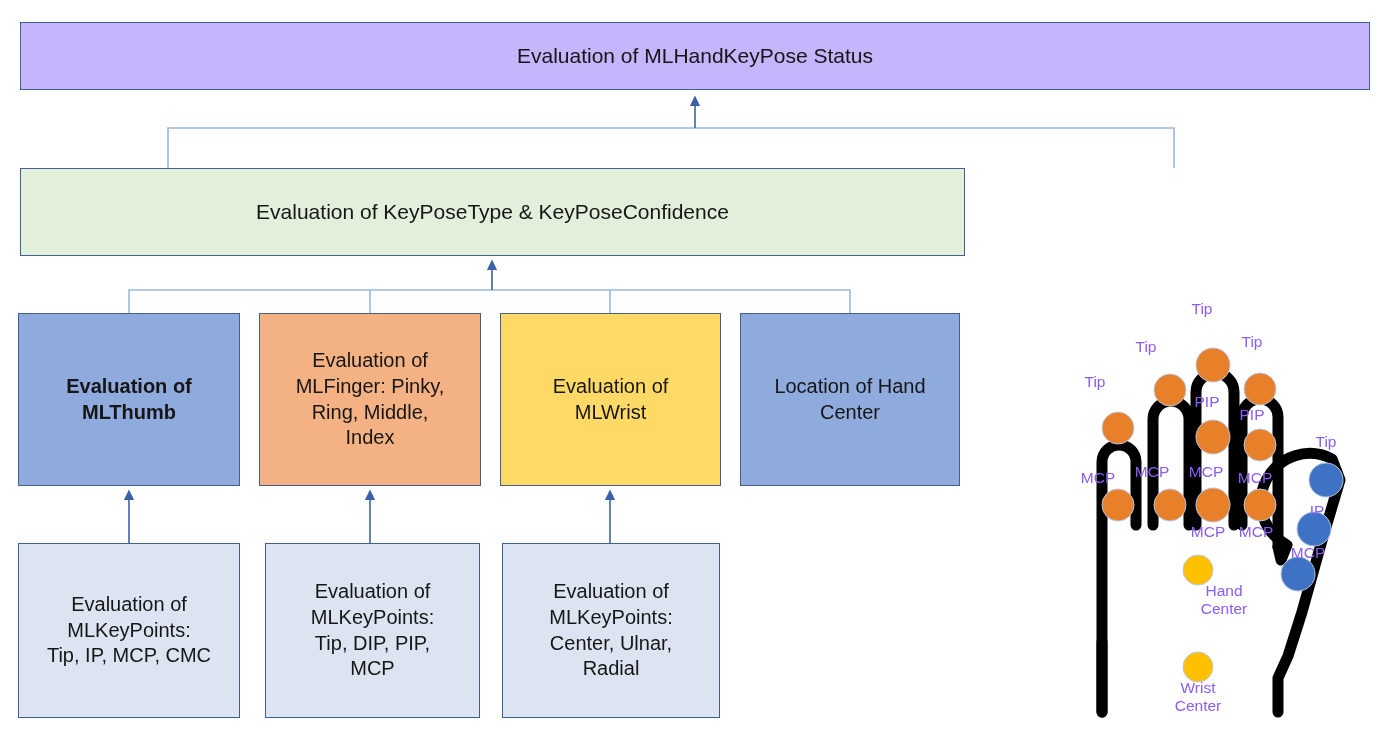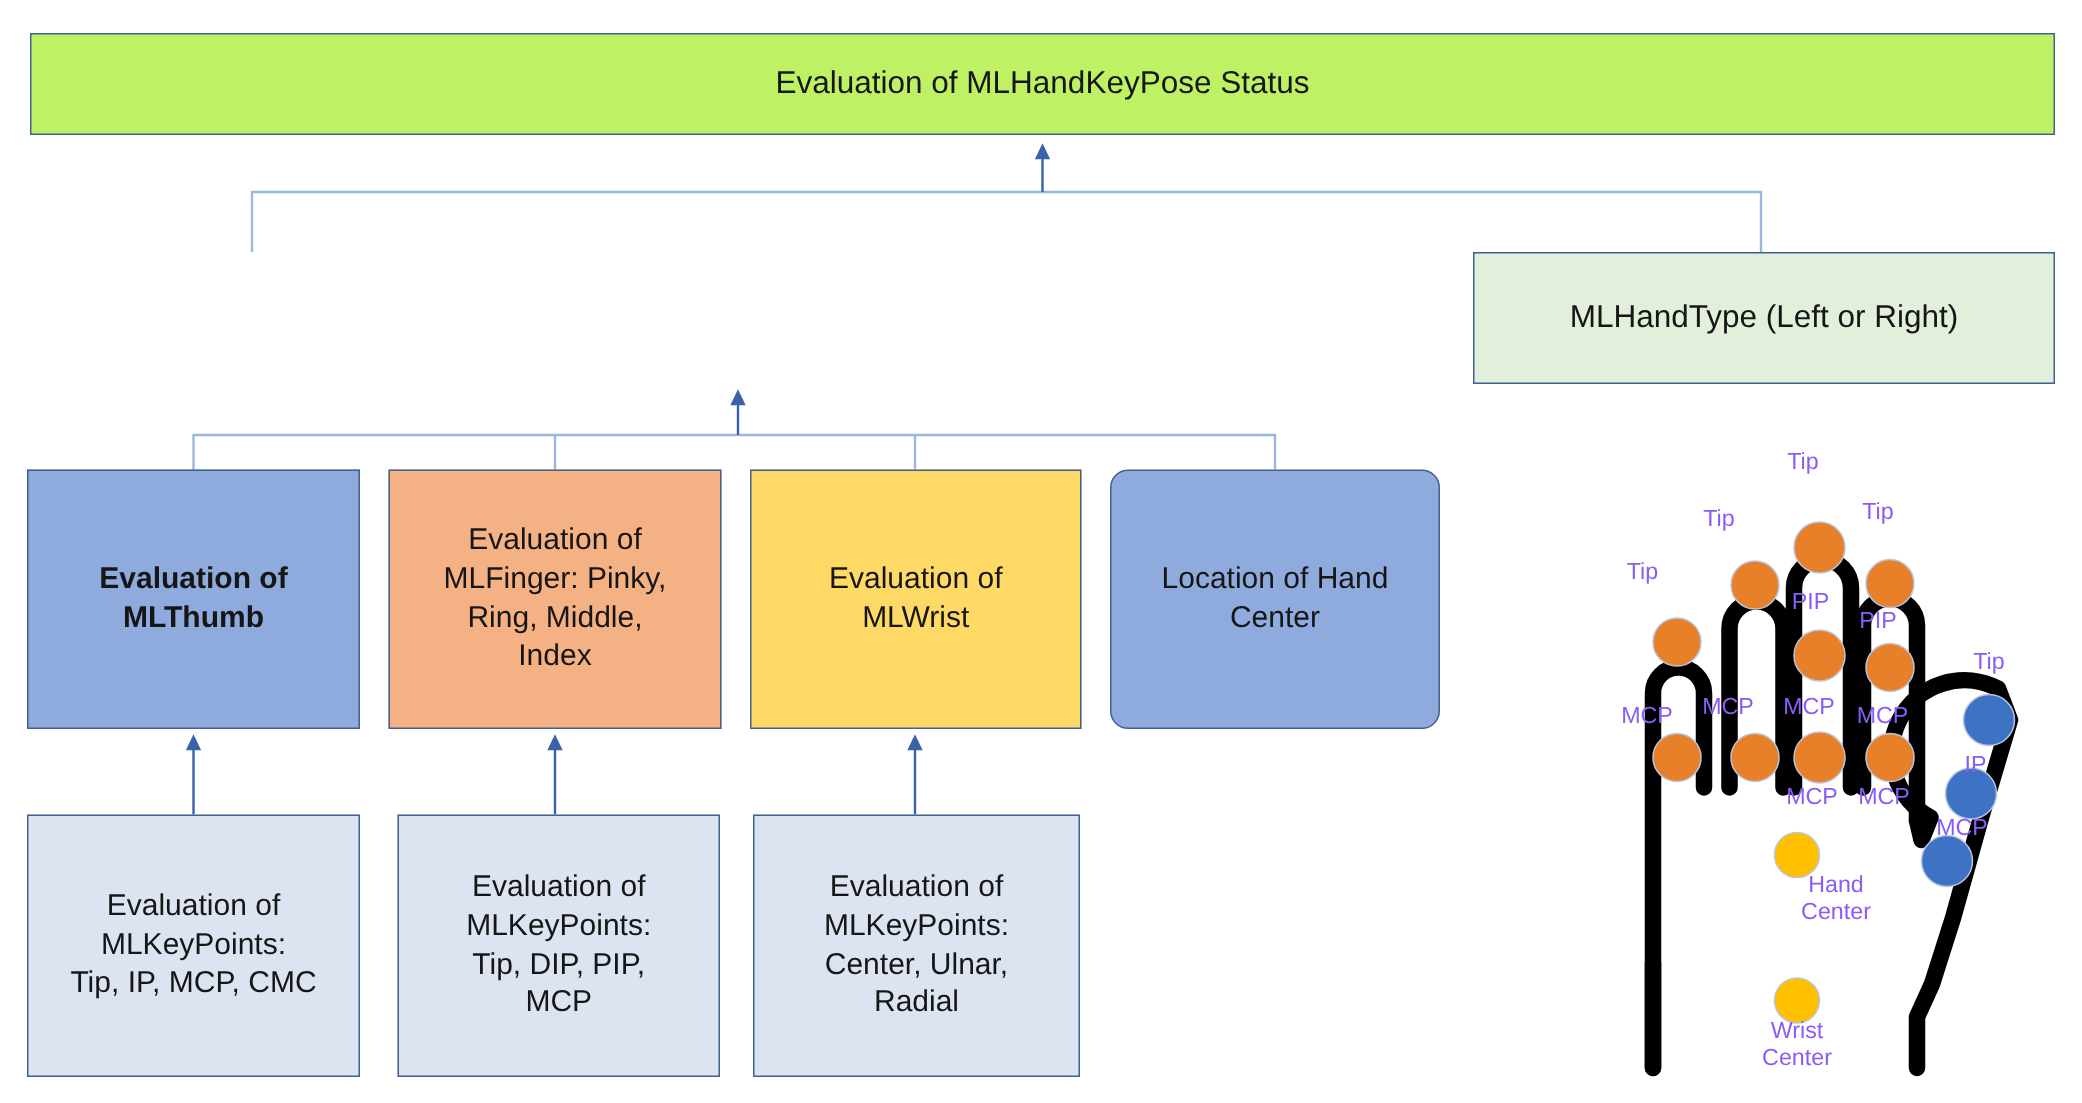--- a/index.html
+++ b/index.html
@@ -17,21 +17,21 @@
     box-sizing:border-box;
     border:1.6px solid #40618F;
     display:flex;align-items:center;justify-content:center;
     text-align:center;
     line-height:1.28;
     color:#161616;
     padding:4px 8px;
   }
   .node span{display:block;white-space:pre-line;}
 
-  .n-title{background:#bef264;font-size:21px;}
+  .n-title{background:#c4b5fd;font-size:21px;}
   .n-green{background:#E2EFDA;font-size:21px;}
   .n-blue{background:#8FAADC;font-size:20px;font-weight:600;}
   .n-blue-plain{background:#8FAADC;font-size:20px;}
   .n-orange{background:#F4B183;font-size:20px;}
   .n-yellow{background:#FFD966;font-size:20px;}
   .n-light{background:#DCE4F2;font-size:20px;}
 
   #wires{position:absolute;left:0;top:0;width:1388px;height:735px;pointer-events:none;}
   #hand{position:absolute;left:1040px;top:282px;width:348px;height:453px;}
 
@@ -69,39 +69,39 @@
       <path d="M129,543 L129,495" stroke="#3B62A8" marker-end="url(#ar)"></path>
       <path d="M370,543 L370,495" stroke="#3B62A8" marker-end="url(#ar)"></path>
       <path d="M610,543 L610,495" stroke="#3B62A8" marker-end="url(#ar)"></path>
     </g>
   </svg>
 
   <div class="node n-title" style="left:20px;top:22px;width:1350px;height:68px;">
     <span>Evaluation of MLHandKeyPose Status</span>
   </div>
 
-  <div class="node n-green" style="left:982px;top:168px;width:388px;height:88px;">
-    <span>MLHandType (Left or Right)</span>
+  <div class="node n-green" style="left:20px;top:168px;width:945px;height:88px;">
+    <span>Evaluation of KeyPoseType &amp; KeyPoseConfidence</span>
   </div>
 
   <div class="node n-blue" style="left:18px;top:313px;width:222px;height:173px;">
     <span>Evaluation of
 MLThumb</span>
   </div>
   <div class="node n-orange" style="left:259px;top:313px;width:222px;height:173px;">
     <span>Evaluation of
 MLFinger: Pinky,
 Ring, Middle,
 Index</span>
   </div>
   <div class="node n-yellow" style="left:500px;top:313px;width:221px;height:173px;">
     <span>Evaluation of
 MLWrist</span>
   </div>
-  <div class="node n-blue-plain" style="left:740px;top:313px;width:220px;height:173px;border-radius:12px;">
+  <div class="node n-blue-plain" style="left:740px;top:313px;width:220px;height:173px;">
     <span>Location of Hand
 Center</span>
   </div>
 
   <div class="node n-light" style="left:18px;top:543px;width:222px;height:175px;">
     <span>Evaluation of
 MLKeyPoints:
 Tip, IP, MCP, CMC</span>
   </div>
   <div class="node n-light" style="left:265px;top:543px;width:215px;height:175px;">

